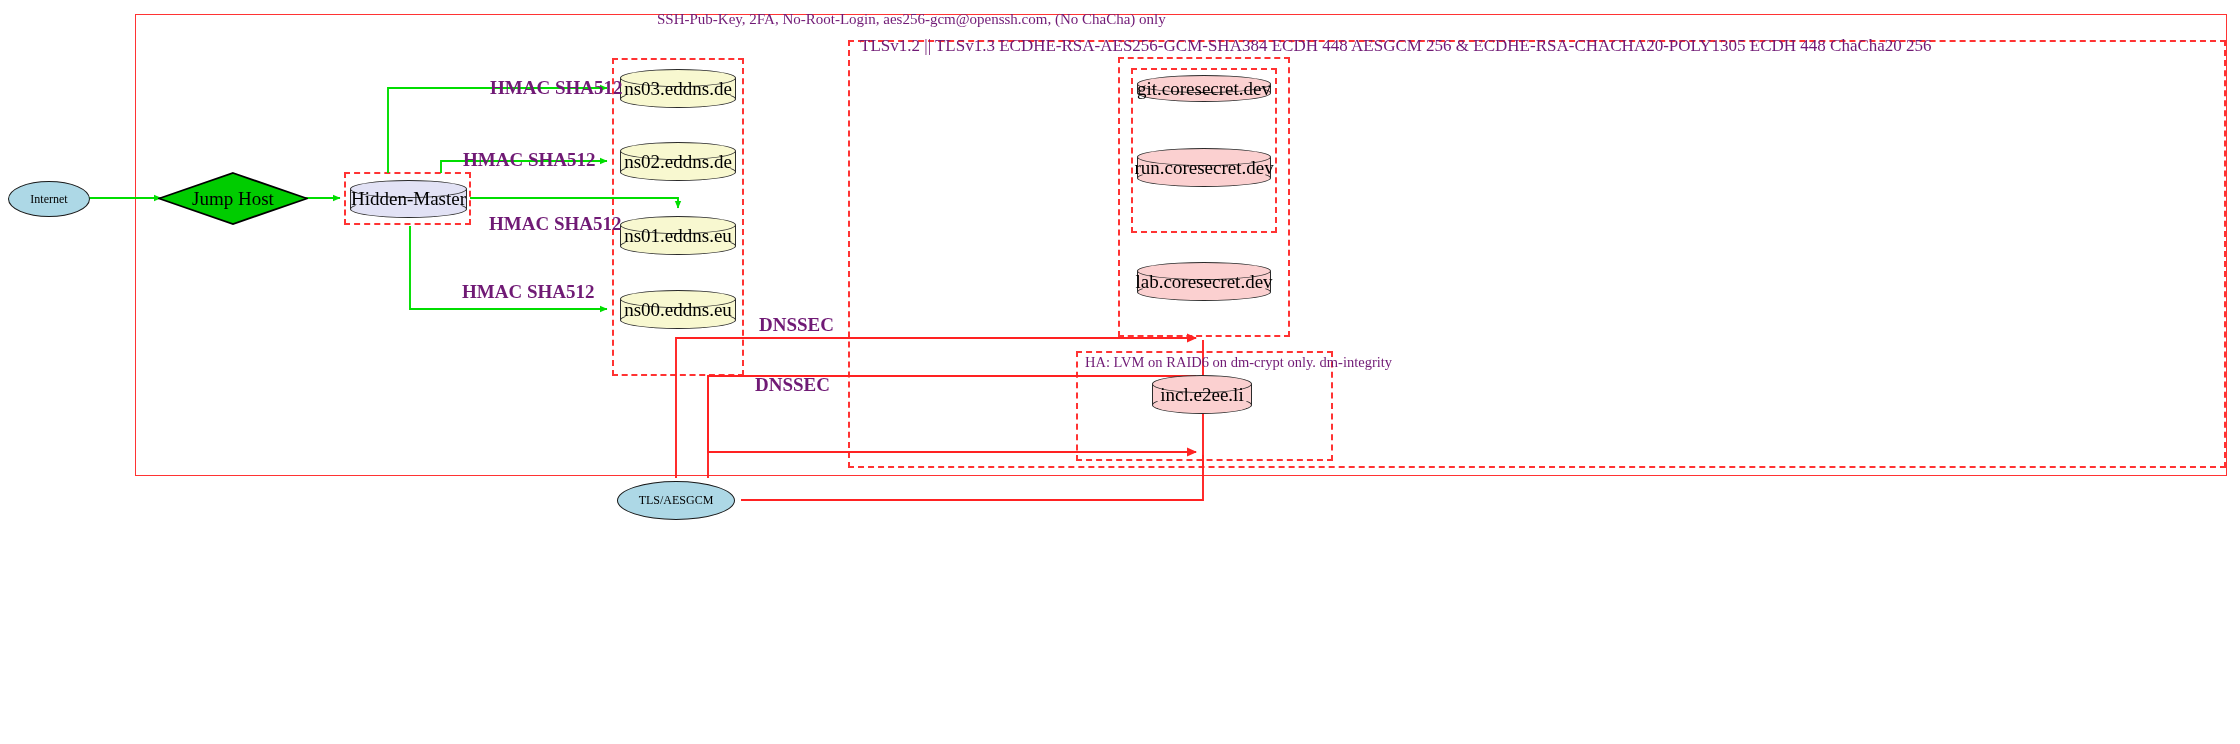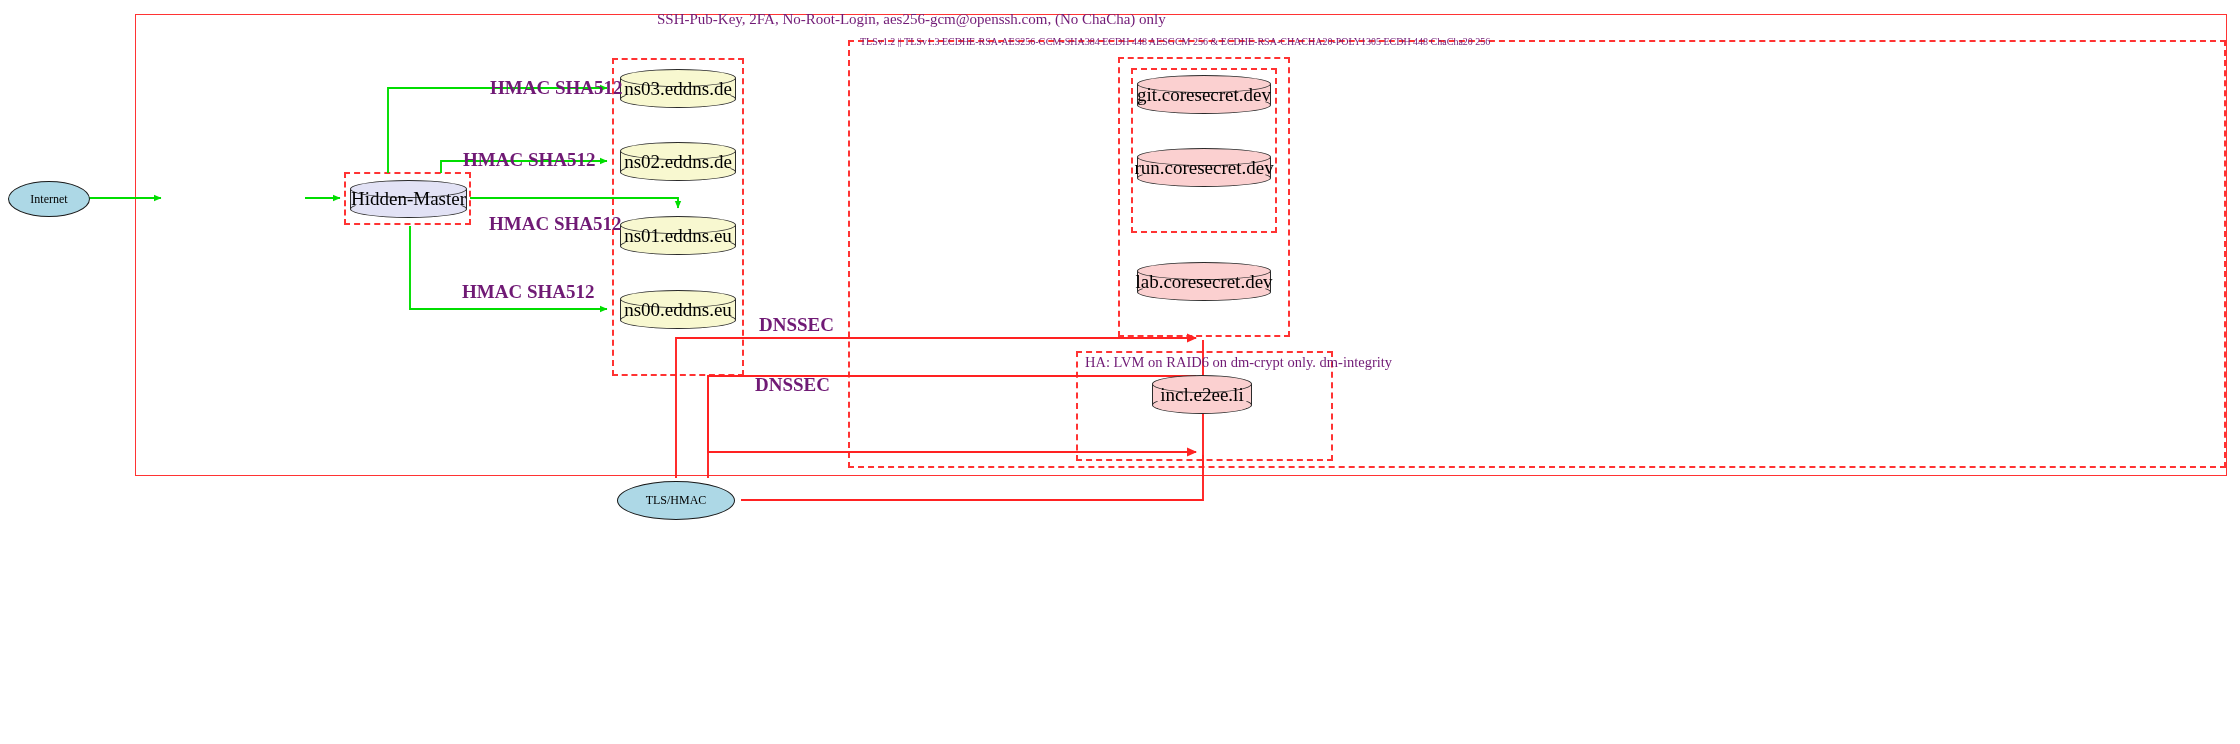--- a/index.html
+++ b/index.html
@@ -6,21 +6,21 @@
   body{width:2240px;height:744px;position:relative;overflow:hidden;
        font-family:"Liberation Sans",sans-serif;}
   #stage{position:absolute;left:0;top:0;width:2240px;height:744px;}
   svg#wires{position:absolute;left:0;top:0;width:2240px;height:744px;}
 
   .lbl{position:absolute;white-space:nowrap;color:#701a75;text-align:right;}
   .serif{font-family:"Liberation Serif",serif;}
   .sans{font-family:Liberation Serif, serif;}
 
   .cap-top{font-size:15px;}
-  .cap-tls{font-size:10px;}
+  .cap-tls{font-size:17px;}
   .cap-ha{font-size:14.5px;}
   .edge-lbl{font-size:19px;font-weight:bold;}
 
   
   .cyl{position:absolute;}
   .cyl .body{position:absolute;left:0;right:0;top:9px;bottom:9px;
              border-left:1.7px solid #2b2b2b;border-right:1.7px solid #2b2b2b;}
   .cyl .top{position:absolute;left:0;right:0;top:0;height:18px;
             border:1.7px solid #2b2b2b;border-radius:50%;box-sizing:border-box;}
   .cyl .bot{position:absolute;left:0;right:0;bottom:0;height:18px;
@@ -96,20 +96,26 @@
       <path d="M741,500 L1203,500 L1203,455"></path>
 
       <path d="M1203,468 L1203,340"></path>
     </g>
   </svg>
 
   <div class="ellipse sans" style="left:8px;top:181px;width:82px;height:36px;background:#add8e6;">
     <span>Internet</span>
   </div>
 
+  <div class="diamond-wrap" style="left:158px;top:172px;width:150px;height:53px;">
+    <svg width="150" height="53" viewBox="0 0 150 53" xmlns="http://www.w3.org/2000/svg" style="position:absolute;left:0;top:0;">
+      <polygon points="75,1 149,26.5 75,52 1,26.5" fill="#00cc00" stroke="#000" stroke-width="1.8"></polygon>
+    </svg>
+    <span class="txt sans">Jump Host</span>
+  </div>
 
   <div class="cyl" style="left:350px;top:180px;width:117px;height:38px;border-radius:11px;">
     <div class="body" style="background:#e2e2f5;"></div>
     <div class="bot" style="background:#e2e2f5;"></div>
     <div class="top" style="background:#e2e2f5;"></div>
     <span class="txt sans">Hidden-Master</span>
   </div>
 
   <div class="cyl" style="left:620px;top:69px;width:116px;height:39px;">
     <div class="body" style="background:#f8f8d0;"></div>
@@ -132,21 +138,21 @@
     <span class="txt sans">ns01.eddns.eu</span>
   </div>
 
   <div class="cyl" style="left:620px;top:290px;width:116px;height:39px;">
     <div class="body" style="background:#f8f8d0;"></div>
     <div class="bot" style="background:#f8f8d0;"></div>
     <div class="top" style="background:#f8f8d0;"></div>
     <span class="txt sans">ns00.eddns.eu</span>
   </div>
 
-  <div class="cyl" style="left:1137px;top:75px;width:134px;height:39px;">
+  <div class="cyl" style="left:1137px;top:75px;width:134px;height:27px;">
     <div class="body" style="background:#fbd0d0;"></div>
     <div class="bot" style="background:#fbd0d0;"></div>
     <div class="top" style="background:#fbd0d0;"></div>
     <span class="txt sans">git.coresecret.dev</span>
   </div>
 
   <div class="cyl" style="left:1137px;top:148px;width:134px;height:39px;">
     <div class="body" style="background:#fbd0d0;"></div>
     <div class="bot" style="background:#fbd0d0;"></div>
     <div class="top" style="background:#fbd0d0;"></div>
@@ -161,21 +167,21 @@
   </div>
 
   <div class="cyl" style="left:1152px;top:375px;width:100px;height:39px;">
     <div class="body" style="background:#fbd0d0;"></div>
     <div class="bot" style="background:#fbd0d0;"></div>
     <div class="top" style="background:#fbd0d0;"></div>
     <span class="txt sans">incl.e2ee.li</span>
   </div>
 
   <div class="ellipse sans" style="left:617px;top:481px;width:118px;height:39px;background:#add8e6;">
-    <span>TLS/HMAC</span>
+    <span>TLS/AESGCM</span>
   </div>
 
   <div class="lbl serif cap-top" style="left:657px;top:11px;">SSH-Pub-Key, 2FA, No-Root-Login, aes256-gcm@openssh.com, (No ChaCha) only</div>
 
   <div class="lbl serif cap-tls" style="left:860px;top:36px;">TLSv1.2 || TLSv1.3 ECDHE-RSA-AES256-GCM-SHA384 ECDH 448 AESGCM 256 &amp; ECDHE-RSA-CHACHA20-POLY1305 ECDH 448 ChaCha20 256</div>
 
   <div class="lbl serif cap-ha" style="left:1085px;top:354px;">HA: LVM on RAID6 on dm-crypt only. dm-integrity</div>
 
   <div class="lbl serif edge-lbl" style="left:490px;top:77px;">HMAC SHA512</div>
   <div class="lbl serif edge-lbl" style="left:463px;top:149px;">HMAC SHA512</div>

